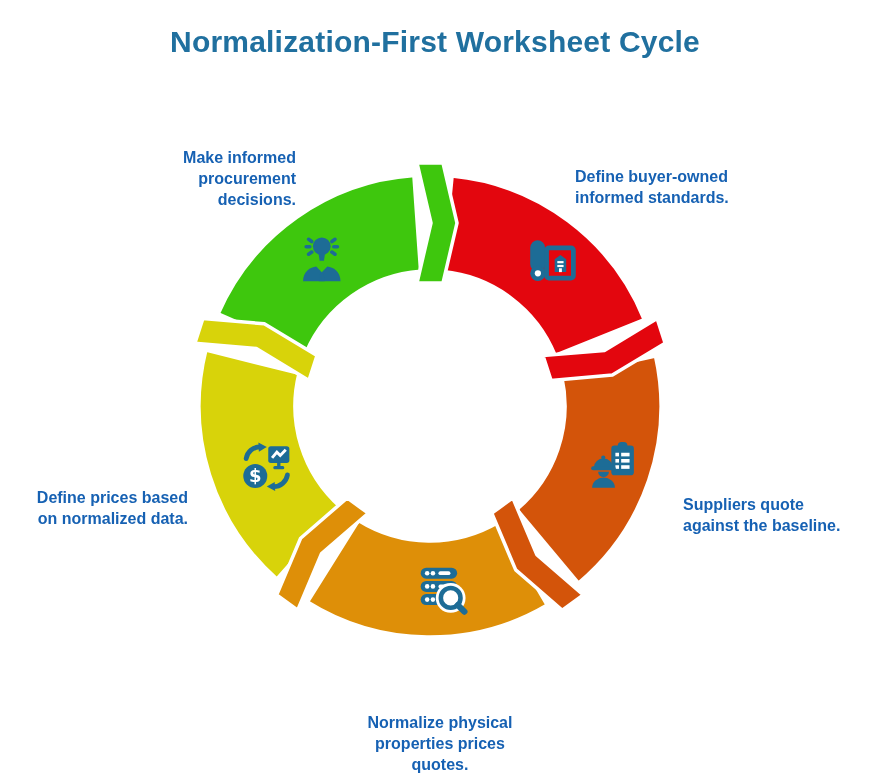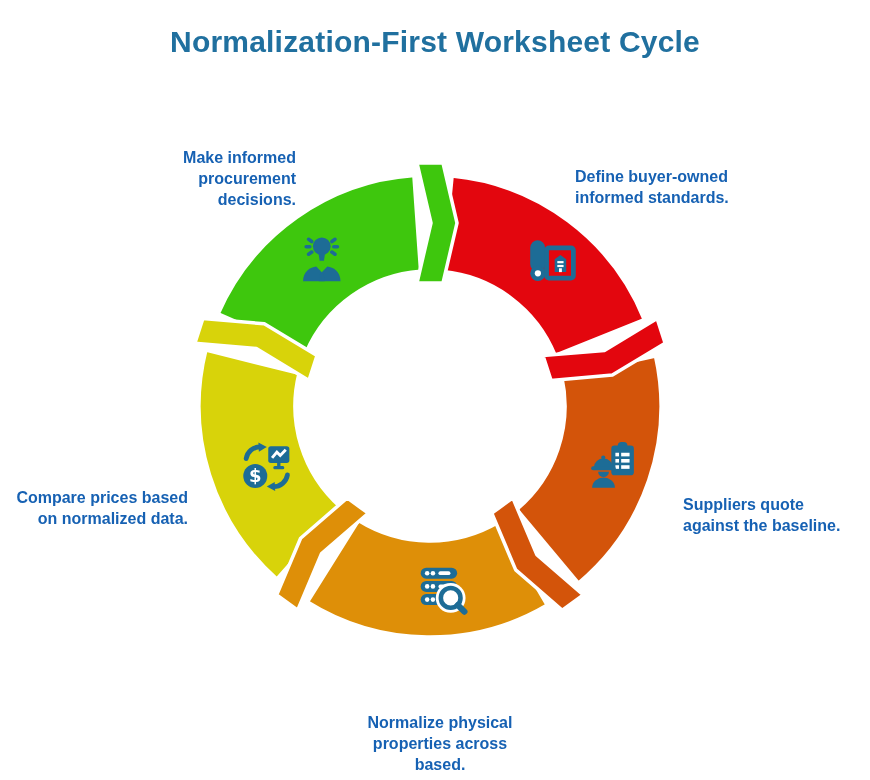--- a/index.html
+++ b/index.html
@@ -116,14 +116,14 @@
     <path d="M3.4,8.6 A5.8,5.8 0 0 1 9.2,3.7" fill="none" stroke="currentColor" stroke-width="2" stroke-linecap="round"></path>
     <path d="M8.5,1.9 L12.0,3.8 L8.7,5.7 Z" fill="currentColor"></path>
     <path d="M20.6,15.4 A5.8,5.8 0 0 1 14.8,20.3" fill="none" stroke="currentColor" stroke-width="2" stroke-linecap="round"></path>
     <path d="M15.5,22.1 L12.0,20.2 L15.3,18.3 Z" fill="currentColor"></path>
   </g>
 </svg>
 
 <div class="label lbl-decide" style="color: rgb(22, 97, 179);">Make informed procurement decisions.</div>
 <div class="label lbl-define" style="color: rgb(22, 97, 179);">Define buyer-owned informed standards.</div>
 <div class="label lbl-suppliers" style="color: rgb(22, 97, 179);">Suppliers quote against the baseline.</div>
-<div class="label lbl-normalize" style="color: rgb(22, 97, 179);">Normalize physical properties across based.</div>
-<div class="label lbl-compare" style="color: rgb(22, 97, 179);">Compare prices based on normalized data.</div>
+<div class="label lbl-normalize" style="color: rgb(22, 97, 179);">Normalize physical properties prices quotes.</div>
+<div class="label lbl-compare" style="color: rgb(22, 97, 179);">Define prices based on normalized data.</div>
 
 </body></html>

